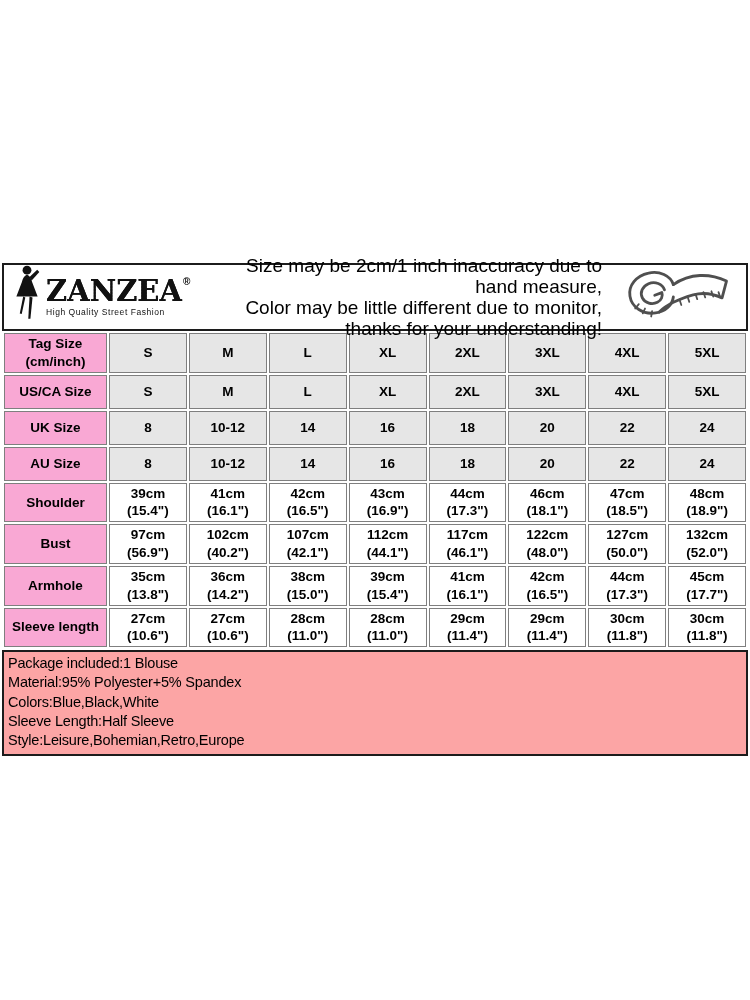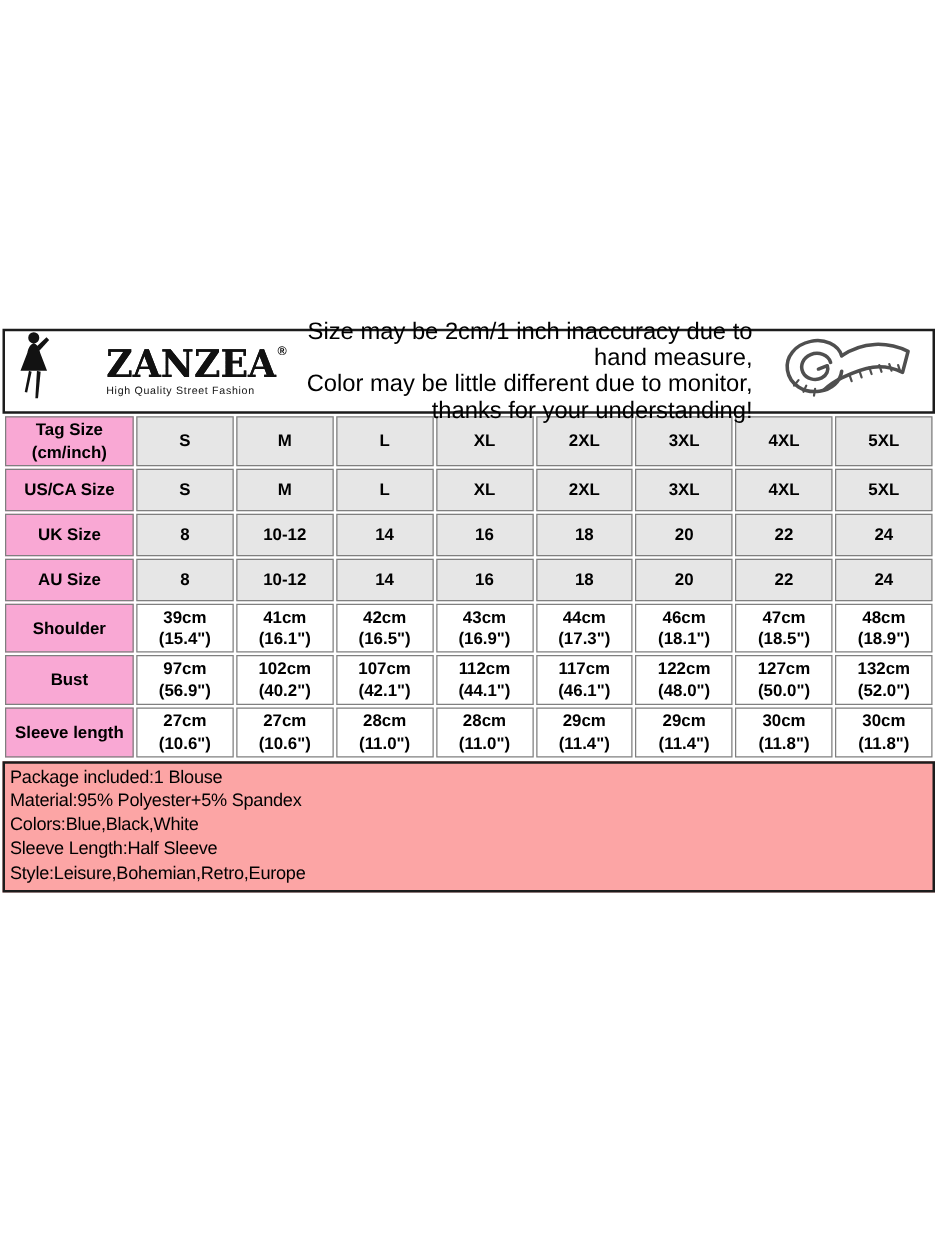--- a/index.html
+++ b/index.html
@@ -8,21 +8,21 @@
     font-family:"Liberation Sans", sans-serif;color:#000;
     -webkit-font-smoothing:antialiased;
   }
   .sheet{position:absolute;left:2px;top:263px;width:746px;}
 
   
   .header-box{
     box-sizing:border-box;border:2px solid #1c1c1c;height:68px;
     display:flex;align-items:center;background:#fff;
   }
-  .logo{width:196px;display:flex;align-items:center;padding-left:6px;box-sizing:border-box;gap:39px;}
+  .logo{width:196px;display:flex;align-items:center;padding-left:6px;box-sizing:border-box;}
   .logo-fig{flex:0 0 auto;margin-right:2px;margin-top:-2px;}
   .logo-texts{display:flex;flex-direction:column;line-height:1;}
   .brand-line{display:flex;align-items:flex-start;}
   .brand-name{
     font-family:"DejaVu Serif", serif;font-weight:bold;font-size:29px;
     letter-spacing:0px;transform:scaleY(1.05);
     background:repeating-linear-gradient(#000 0 2px,#3a3a3a 2px 3px);
     -webkit-background-clip:text;background-clip:text;color:#111;
   }
   .brand-reg{font-size:10px;font-weight:bold;margin-top:0px;margin-left:1px;}
@@ -190,20 +190,39 @@
         <td>117cm
 (46.1")</td>
         <td>122cm
 (48.0")</td>
         <td>127cm
 (50.0")</td>
         <td>132cm
 (52.0")</td>
       </tr>
       <tr class="r-meas">
+        <th>Armhole</th>
+        <td>35cm
+(13.8")</td>
+        <td>36cm
+(14.2")</td>
+        <td>38cm
+(15.0")</td>
+        <td>39cm
+(15.4")</td>
+        <td>41cm
+(16.1")</td>
+        <td>42cm
+(16.5")</td>
+        <td>44cm
+(17.3")</td>
+        <td>45cm
+(17.7")</td>
+      </tr>
+      <tr class="r-meas">
         <th>Sleeve length</th>
         <td>27cm
 (10.6")</td>
         <td>27cm
 (10.6")</td>
         <td>28cm
 (11.0")</td>
         <td>28cm
 (11.0")</td>
         <td>29cm

